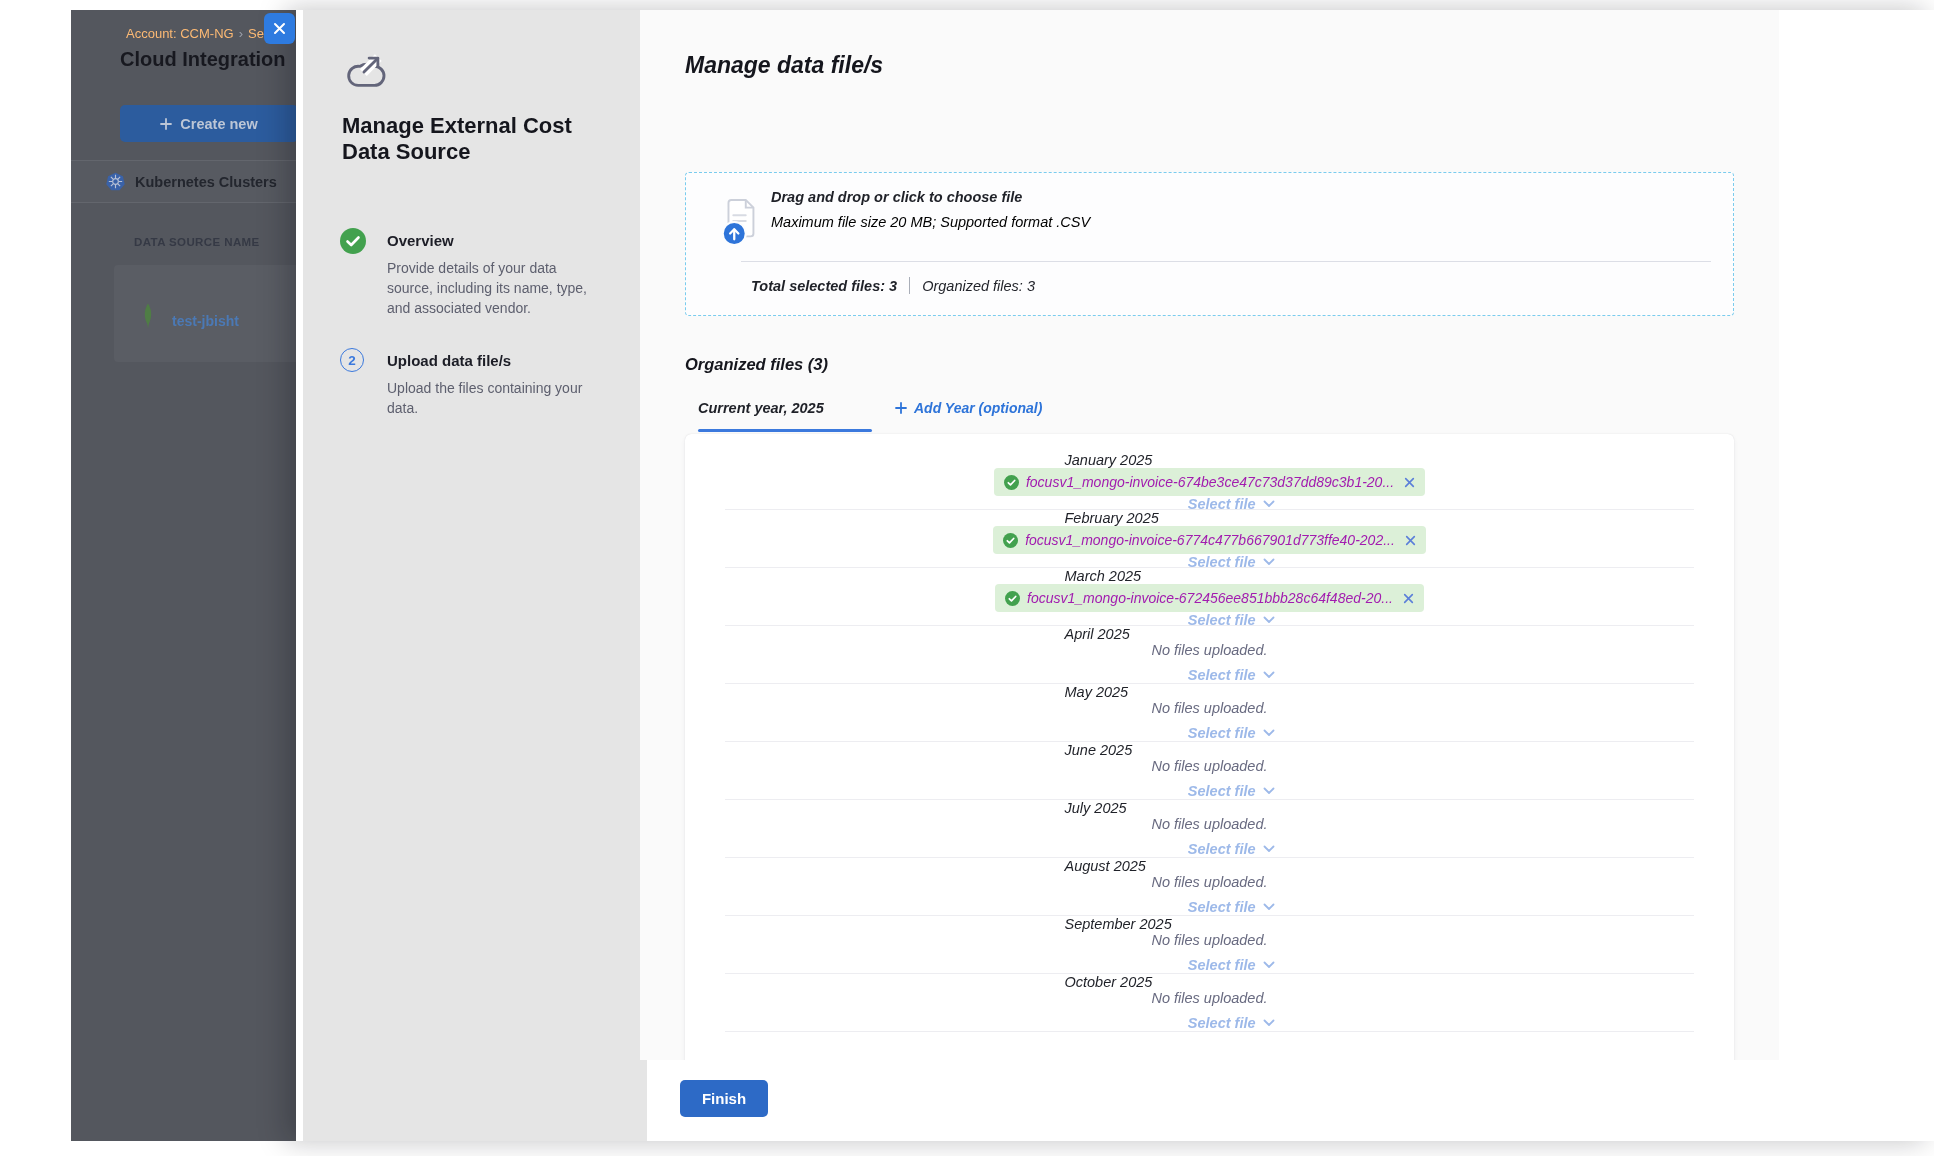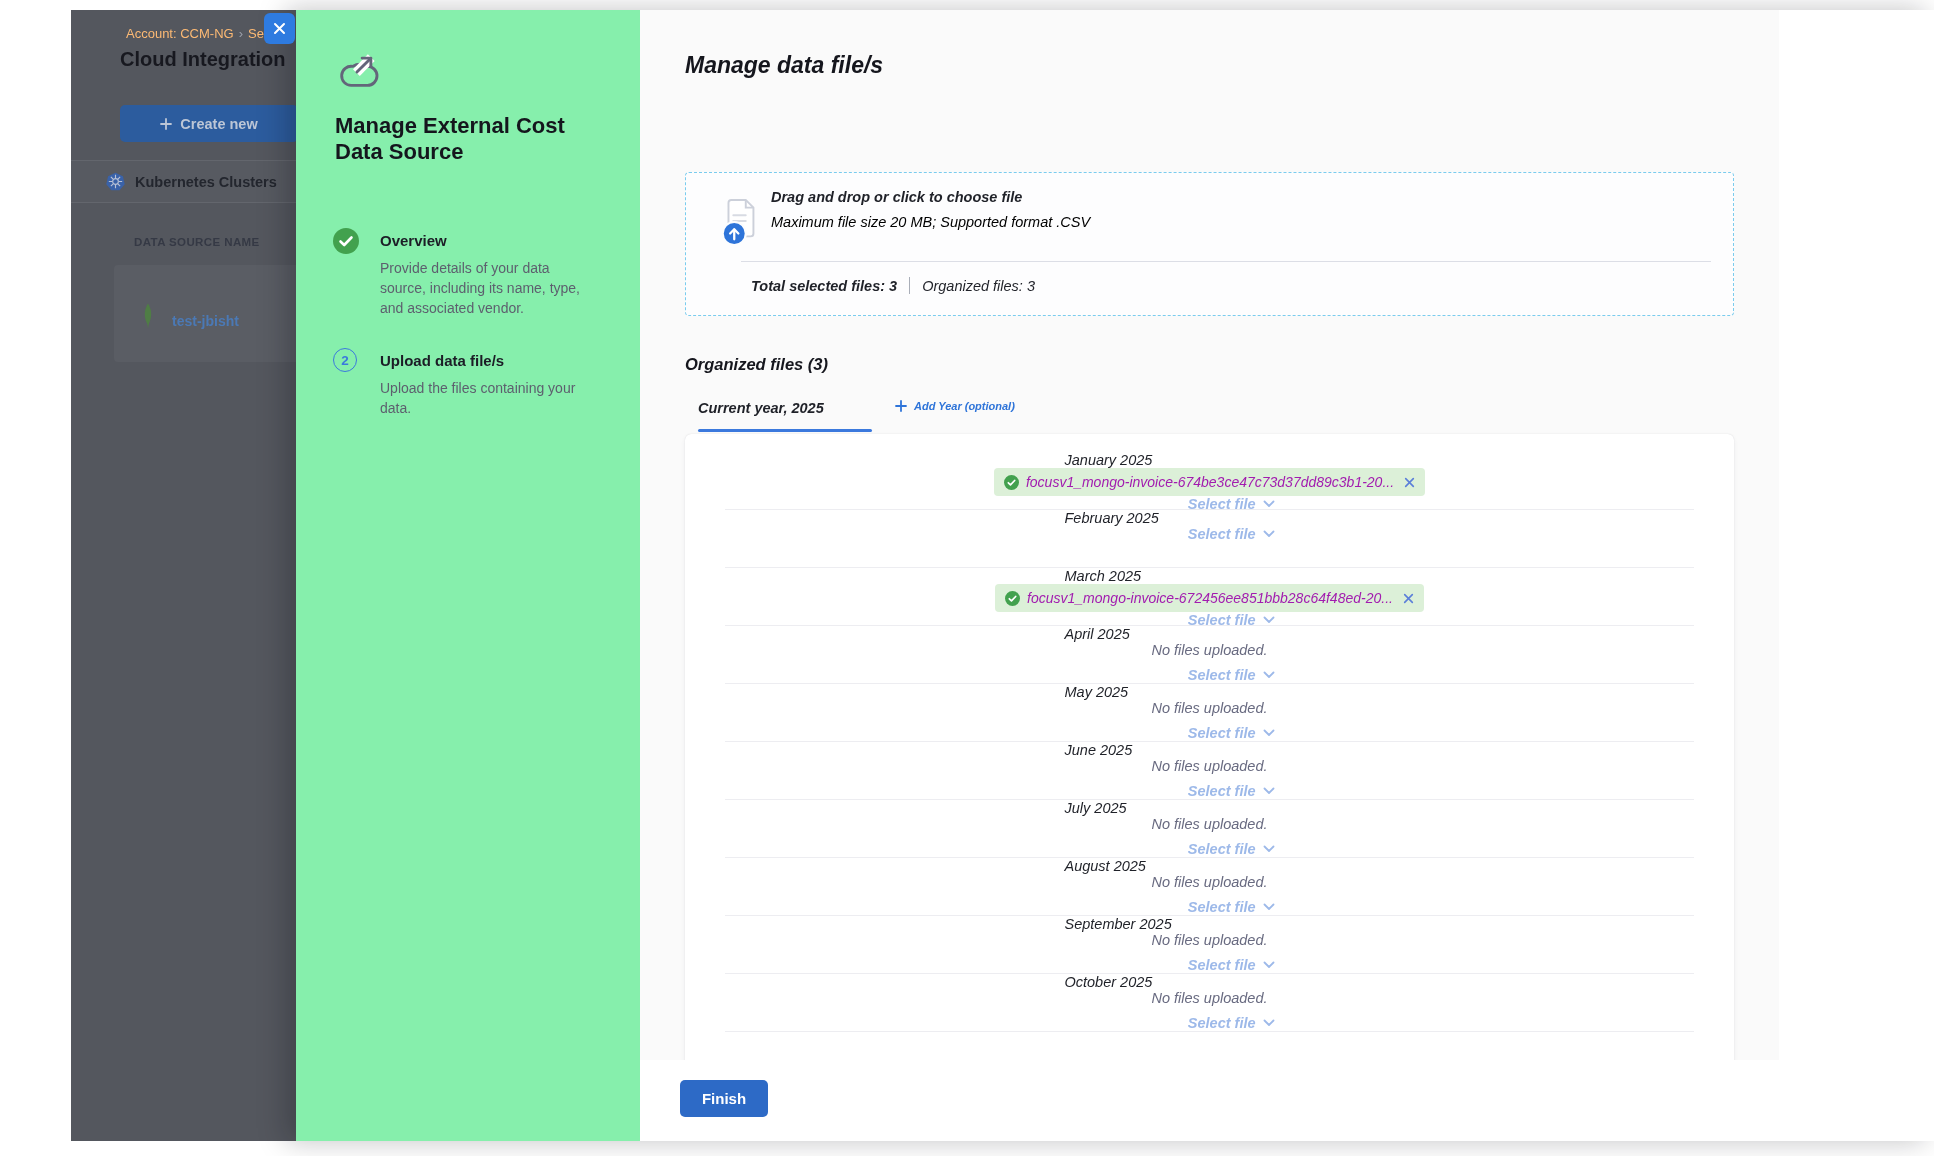--- a/index.html
+++ b/index.html
@@ -44,21 +44,21 @@
     background:#2e7be0;border-radius:6px;display:flex;align-items:center;justify-content:center;
     z-index:30;
   }
 
   
   .modal{
     position:absolute;left:296px;top:10px;width:1638px;height:1131px;
     background:#ffffff;box-shadow:-10px 0 26px rgba(10,12,20,.25);
   }
   
-  .steps{position:absolute;left:0;top:0;width:344px;height:100%;background:#86efac;}
+  .steps{position:absolute;left:7px;top:0;width:344px;height:100%;background:#e5e5e5;}
   .wiz-icon{position:absolute;left:37px;top:42px;}
   .wiz-title{position:absolute;left:39px;top:103px;width:235px;font-size:22px;line-height:1.2;font-weight:700;color:#15161d;}
   .step{position:absolute;left:37px;}
   .step-bullet{position:absolute;left:0;top:0;width:26px;height:26px;}
   .step-num{
     width:24px;height:24px;border:1.6px solid #3b79dd;border-radius:50%;box-sizing:border-box;
     display:flex;align-items:center;justify-content:center;font-size:13.5px;font-weight:600;color:#3b79dd;
   }
   .step-label{position:absolute;left:47px;top:4px;font-size:15px;font-weight:700;color:#1c1d26;white-space:nowrap;}
   .step-desc{position:absolute;left:47px;top:30px;width:212px;font-size:14px;line-height:1.43;color:#5d5f6e;}
@@ -79,21 +79,21 @@
   .dz-icon{position:absolute;left:30px;top:24px;}
   .dz-title{position:absolute;left:85px;top:16px;font-size:14.5px;font-weight:700;color:#1f2128;}
   .dz-sub{position:absolute;left:85px;top:41px;font-size:14.5px;color:#000000;}
   .dz-divider{position:absolute;left:55px;right:22px;top:88px;height:1px;background:#dcdee6;}
   .dz-stats{position:absolute;left:65px;top:104px;display:flex;align-items:center;gap:12px;font-size:14.5px;}
   .dz-stats .tot{font-weight:700;}
   .dz-stats .vbar{width:1px;height:17px;background:#a9aeb8;}
   .org-heading{position:absolute;left:45px;top:345px;font-size:16.5px;font-weight:700;color:#15161d;}
   .tab-current{position:absolute;left:58px;top:390px;font-size:14.5px;font-weight:600;color:#1f2128;}
   .tab-underline{position:absolute;left:58px;top:419px;width:174px;height:3px;background:#3b79dd;border-radius:2px;}
-  .add-year{position:absolute;left:255px;top:390px;font-size:11px;font-weight:700;color:#2e74d9;display:flex;align-items:center;gap:7px;}
+  .add-year{position:absolute;left:255px;top:390px;font-size:14px;font-weight:700;color:#2e74d9;display:flex;align-items:center;gap:7px;}
 
   .card{
     position:absolute;left:45px;top:424px;width:1049px;height:720px;
     background:#fff;border-radius:6px;padding-top:18px;box-sizing:border-box;
     box-shadow:0 0 1px rgba(96,97,112,.25),0 2px 5px rgba(40,41,61,.06);
   }
   .thead{
     height:59px;margin:0 44px;display:flex;align-items:center;
     border-bottom:1px solid #e6e6ec;
     font-size:12px;font-weight:700;letter-spacing:.3px;color:#25262e;
@@ -250,20 +250,35 @@
         <span>Select file</span>
         <svg width="12" height="8" viewBox="0 0 12 8">
                   <polyline points="1.5,1.5 6,6 10.5,1.5" fill="none" stroke="#9db9e9" stroke-width="1.8" stroke-linecap="round" stroke-linejoin="round"></polyline>
                 </svg>
       </span>
     </div>
   </div>
 
   <div class="trow">
     <div class="col-month month-label">February 2025</div>
+    <div class="col-file">
+      <span class="chip">
+        <svg width="15" height="15" viewBox="0 0 26 26">
+          <circle cx="13" cy="13" r="13" fill="#42a14e"></circle>
+          <polyline points="7.5,13.5 11.2,17 18.5,9.5" fill="none" stroke="#fff" stroke-width="3" stroke-linecap="round" stroke-linejoin="round"></polyline>
+        </svg>
+        <span>focusv1_mongo-invoice-6774c477b667901d773ffe40-202...</span>
+        <span class="chip-x">
+          <svg width="11" height="11" viewBox="0 0 13 13">
+                    <path d="M2 2l9 9M11 2l-9 9" stroke="#5b7fd9" stroke-width="1.9" stroke-linecap="round"></path>
+                  </svg>
+        </span>
+      </span>
+      
+    </div>
     <div class="col-select">
       <span class="select-file">
         <span>Select file</span>
         <svg width="12" height="8" viewBox="0 0 12 8">
                   <polyline points="1.5,1.5 6,6 10.5,1.5" fill="none" stroke="#9db9e9" stroke-width="1.8" stroke-linecap="round" stroke-linejoin="round"></polyline>
                 </svg>
       </span>
     </div>
   </div>
 

